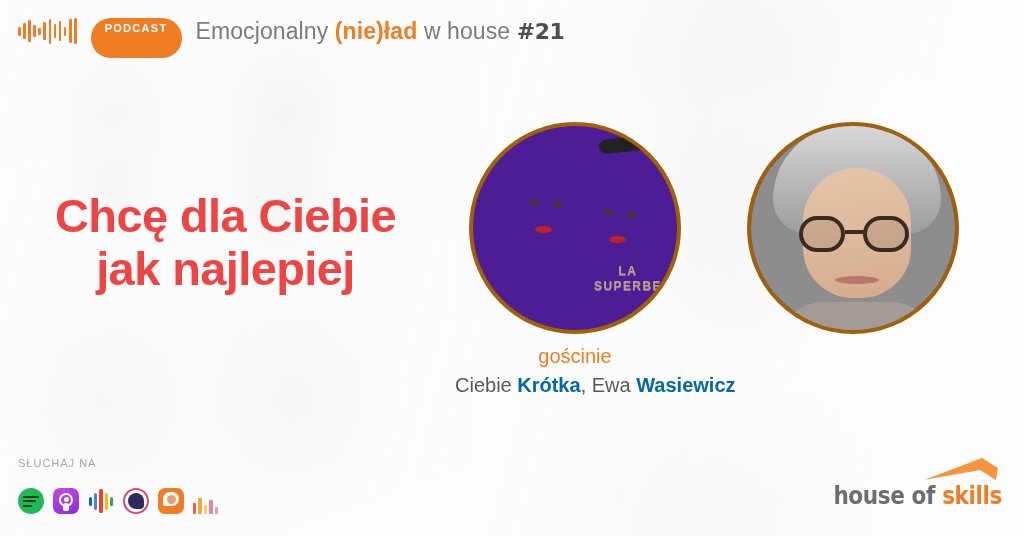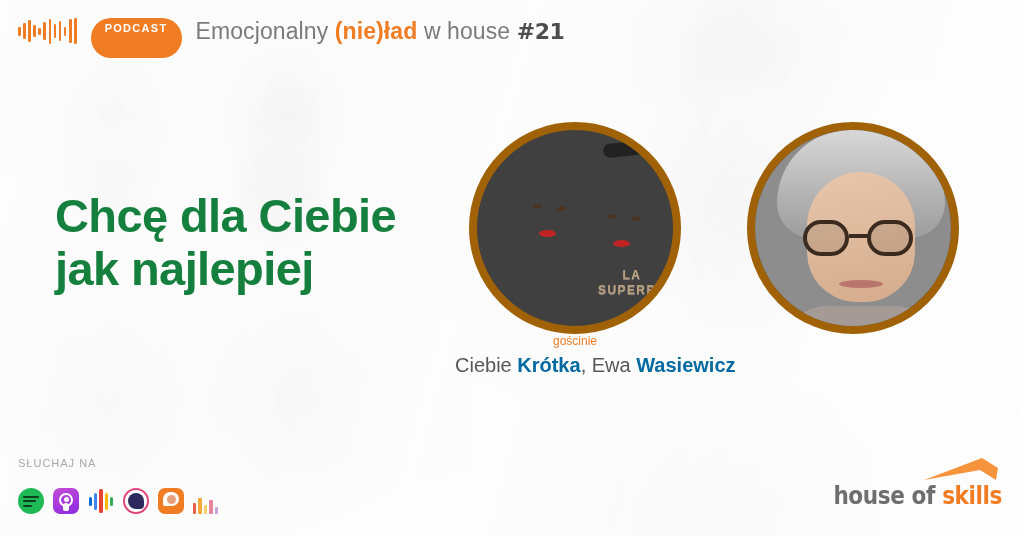--- a/index.html
+++ b/index.html
@@ -66,39 +66,40 @@
   }
   .show-title .accent { color:#F07C23; font-weight:bold; }
   .show-title .epnum {
     color:#4d4d4d; font-weight:bold; font-size:22px;
     letter-spacing:-.5px; font-family:"DejaVu Sans", sans-serif;
   }
 
   
   .headline {
     position:absolute; left:55px; top:190px; z-index:5;
-    color:#15803d; font-weight:bold; font-size:47px; line-height:1.12;
+    color:#ef4444; font-weight:bold; font-size:47px; line-height:1.12;
     letter-spacing:-.6px;
+    text-align:center;
   }
   .headline span { display:block; }
 
   
   .people { position:absolute; left:455px; top:122px; width:530px; z-index:5; }
   .person { position:absolute; text-align:center; }
   .person.guests { left:0;   width:240px; }
   .person.host   { left:285px; width:225px; }
 
   .avatar {
-    border-radius:50%; overflow:hidden; border:8px solid #a16207;
-    background:#404040; position:relative; margin:0 auto;
+    border-radius:50%; overflow:hidden; border:4px solid #a16207;
+    background:#4c1d95; position:relative; margin:0 auto;
   }
   .avatar.guests { width:212px; height:212px; }
   .avatar.host   { width:212px; height:212px; }
 
-  .role { font-size:12px; color:#F07C23; margin-top:0; }
+  .role { font-size:20px; color:#F07C23; margin-top:11px; }
   .pname { font-size:20px; color:#585858; margin-top:6px; white-space:nowrap; }
   .pname b { color:#0369a1; font-weight:bold; }
 
   
   .ph-guests {
     position:absolute; inset:0;
     background:
       radial-gradient(ellipse 44px 54px at 68px 78px, #e8bda0 0%, #dba882 62%, transparent 70%),
       radial-gradient(ellipse 42px 52px at 142px 88px, #e7bb9f 0%, #d9a682 62%, transparent 70%),
       radial-gradient(ellipse 46px 34px at 66px 36px, #b9823f 0%, #8d5f2a 70%, transparent 80%),

